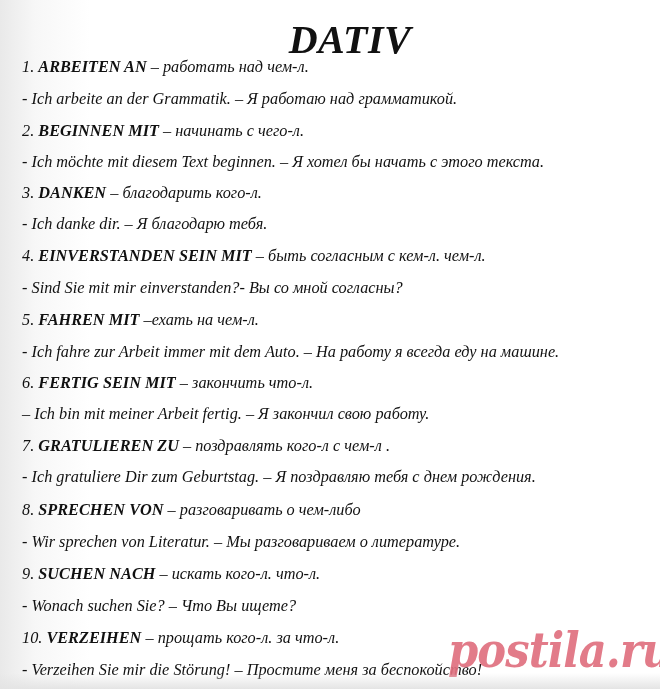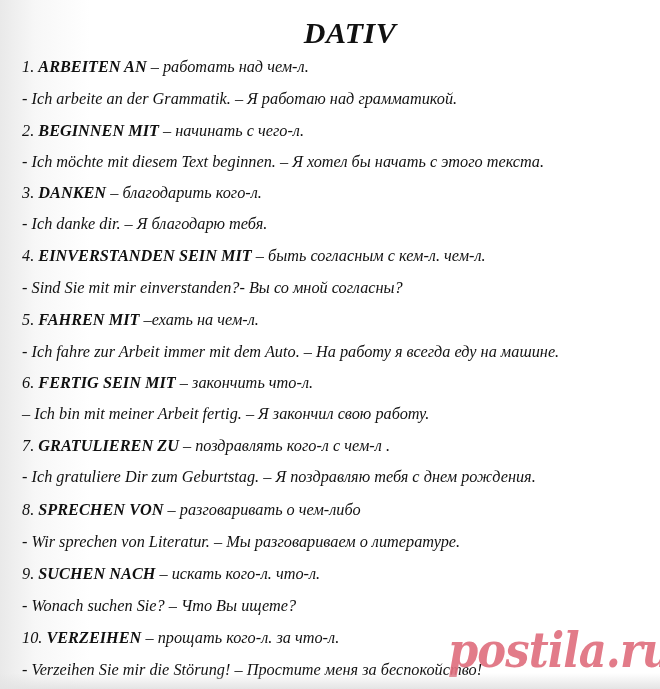--- a/index.html
+++ b/index.html
@@ -9,21 +9,21 @@
       font-family: "Liberation Serif", serif;
       color: #111;
     }
     .bottom-band {
       position: absolute; left: 0; right: 0; bottom: 0; height: 16px;
       background: linear-gradient(to bottom, rgba(255,255,255,0), #e4e4e4);
     }
     .title {
       position: absolute; top: 16px; left: 0; width: 100%;
       text-align: center; padding-left: 40px; box-sizing: border-box;
-      font-size: 30px; font-weight: bold; font-style: italic; letter-spacing: 0.5px;
+      font-size: 40px; font-weight: bold; font-style: italic; letter-spacing: 0.5px;
     }
     .line {
       position: absolute; left: 22px; white-space: nowrap;
       font-size: 17.5px; font-style: italic;
       transform: scaleX(0.93); transform-origin: left center;
     }
     .line .num { font-weight: normal; }
     .line .verb { font-weight: bold; }
     .watermark {
       position: absolute; left: 448px; top: 622px;

